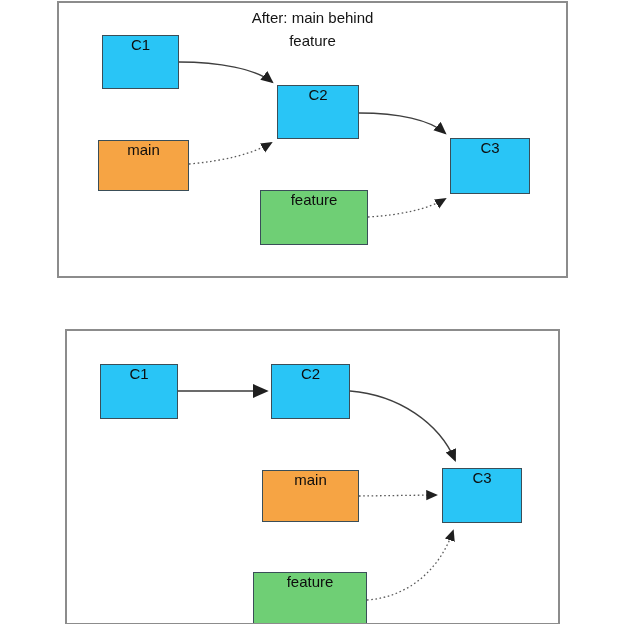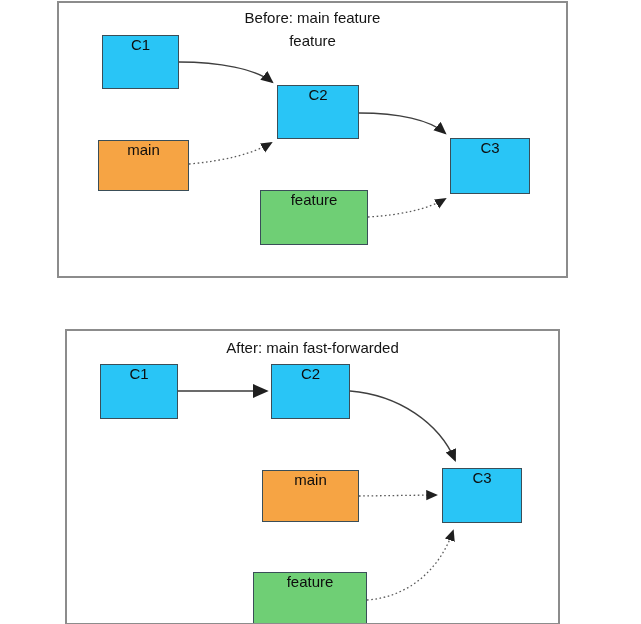--- a/index.html
+++ b/index.html
@@ -39,21 +39,21 @@
   .p2-feature { left:186px; top:241px; width:114px; height:62px; }
   .edge-layer { position:absolute; left:0; top:0; pointer-events:none; }
 </style>
 </head>
 <body>
 
 <div id="stage">
 
   <div class="panel" id="panel-before">
     <div class="panel-title">
-      <div>Before: main feature</div>
+      <div>After: main behind</div>
       <div>feature</div>
     </div>
 
     <svg class="edge-layer" width="507" height="273" viewBox="0 0 507 273">
       <defs>
         <marker id="ah-solid-1" orient="auto" markerWidth="10" markerHeight="9" refX="7.5" refY="4">
           <path d="M0,0 L9,4 L0,8 z" fill="#1f1f1f"></path>
         </marker>
         <marker id="ah-dot-1" orient="auto" markerWidth="10" markerHeight="9" refX="7.5" refY="4">
           <path d="M0,0 L9,4 L0,8 z" fill="#1f1f1f"></path>
@@ -76,23 +76,20 @@
     </div>
     <div class="node p1-feature" style="background-color: rgb(111, 207, 117);">
       <span>feature</span>
     </div>
     <div class="node p1-c3" style="background-color: rgb(41, 197, 246);">
       <span>C3</span>
     </div>
   </div>
 
   <div class="panel" id="panel-after">
-    <div class="panel-title">
-      <div>After: main fast-forwarded</div>
-    </div>
 
     <svg class="edge-layer" width="491" height="292" viewBox="0 0 491 292">
       <defs>
         <marker id="ah-solid-2" orient="auto" markerWidth="10" markerHeight="9" refX="7.5" refY="4">
           <path d="M0,0 L9,4 L0,8 z" fill="#1f1f1f"></path>
         </marker>
         <marker id="ah-dot-2" orient="auto" markerWidth="10" markerHeight="9" refX="7.5" refY="4">
           <path d="M0,0 L9,4 L0,8 z" fill="#1f1f1f"></path>
         </marker>
       </defs>

